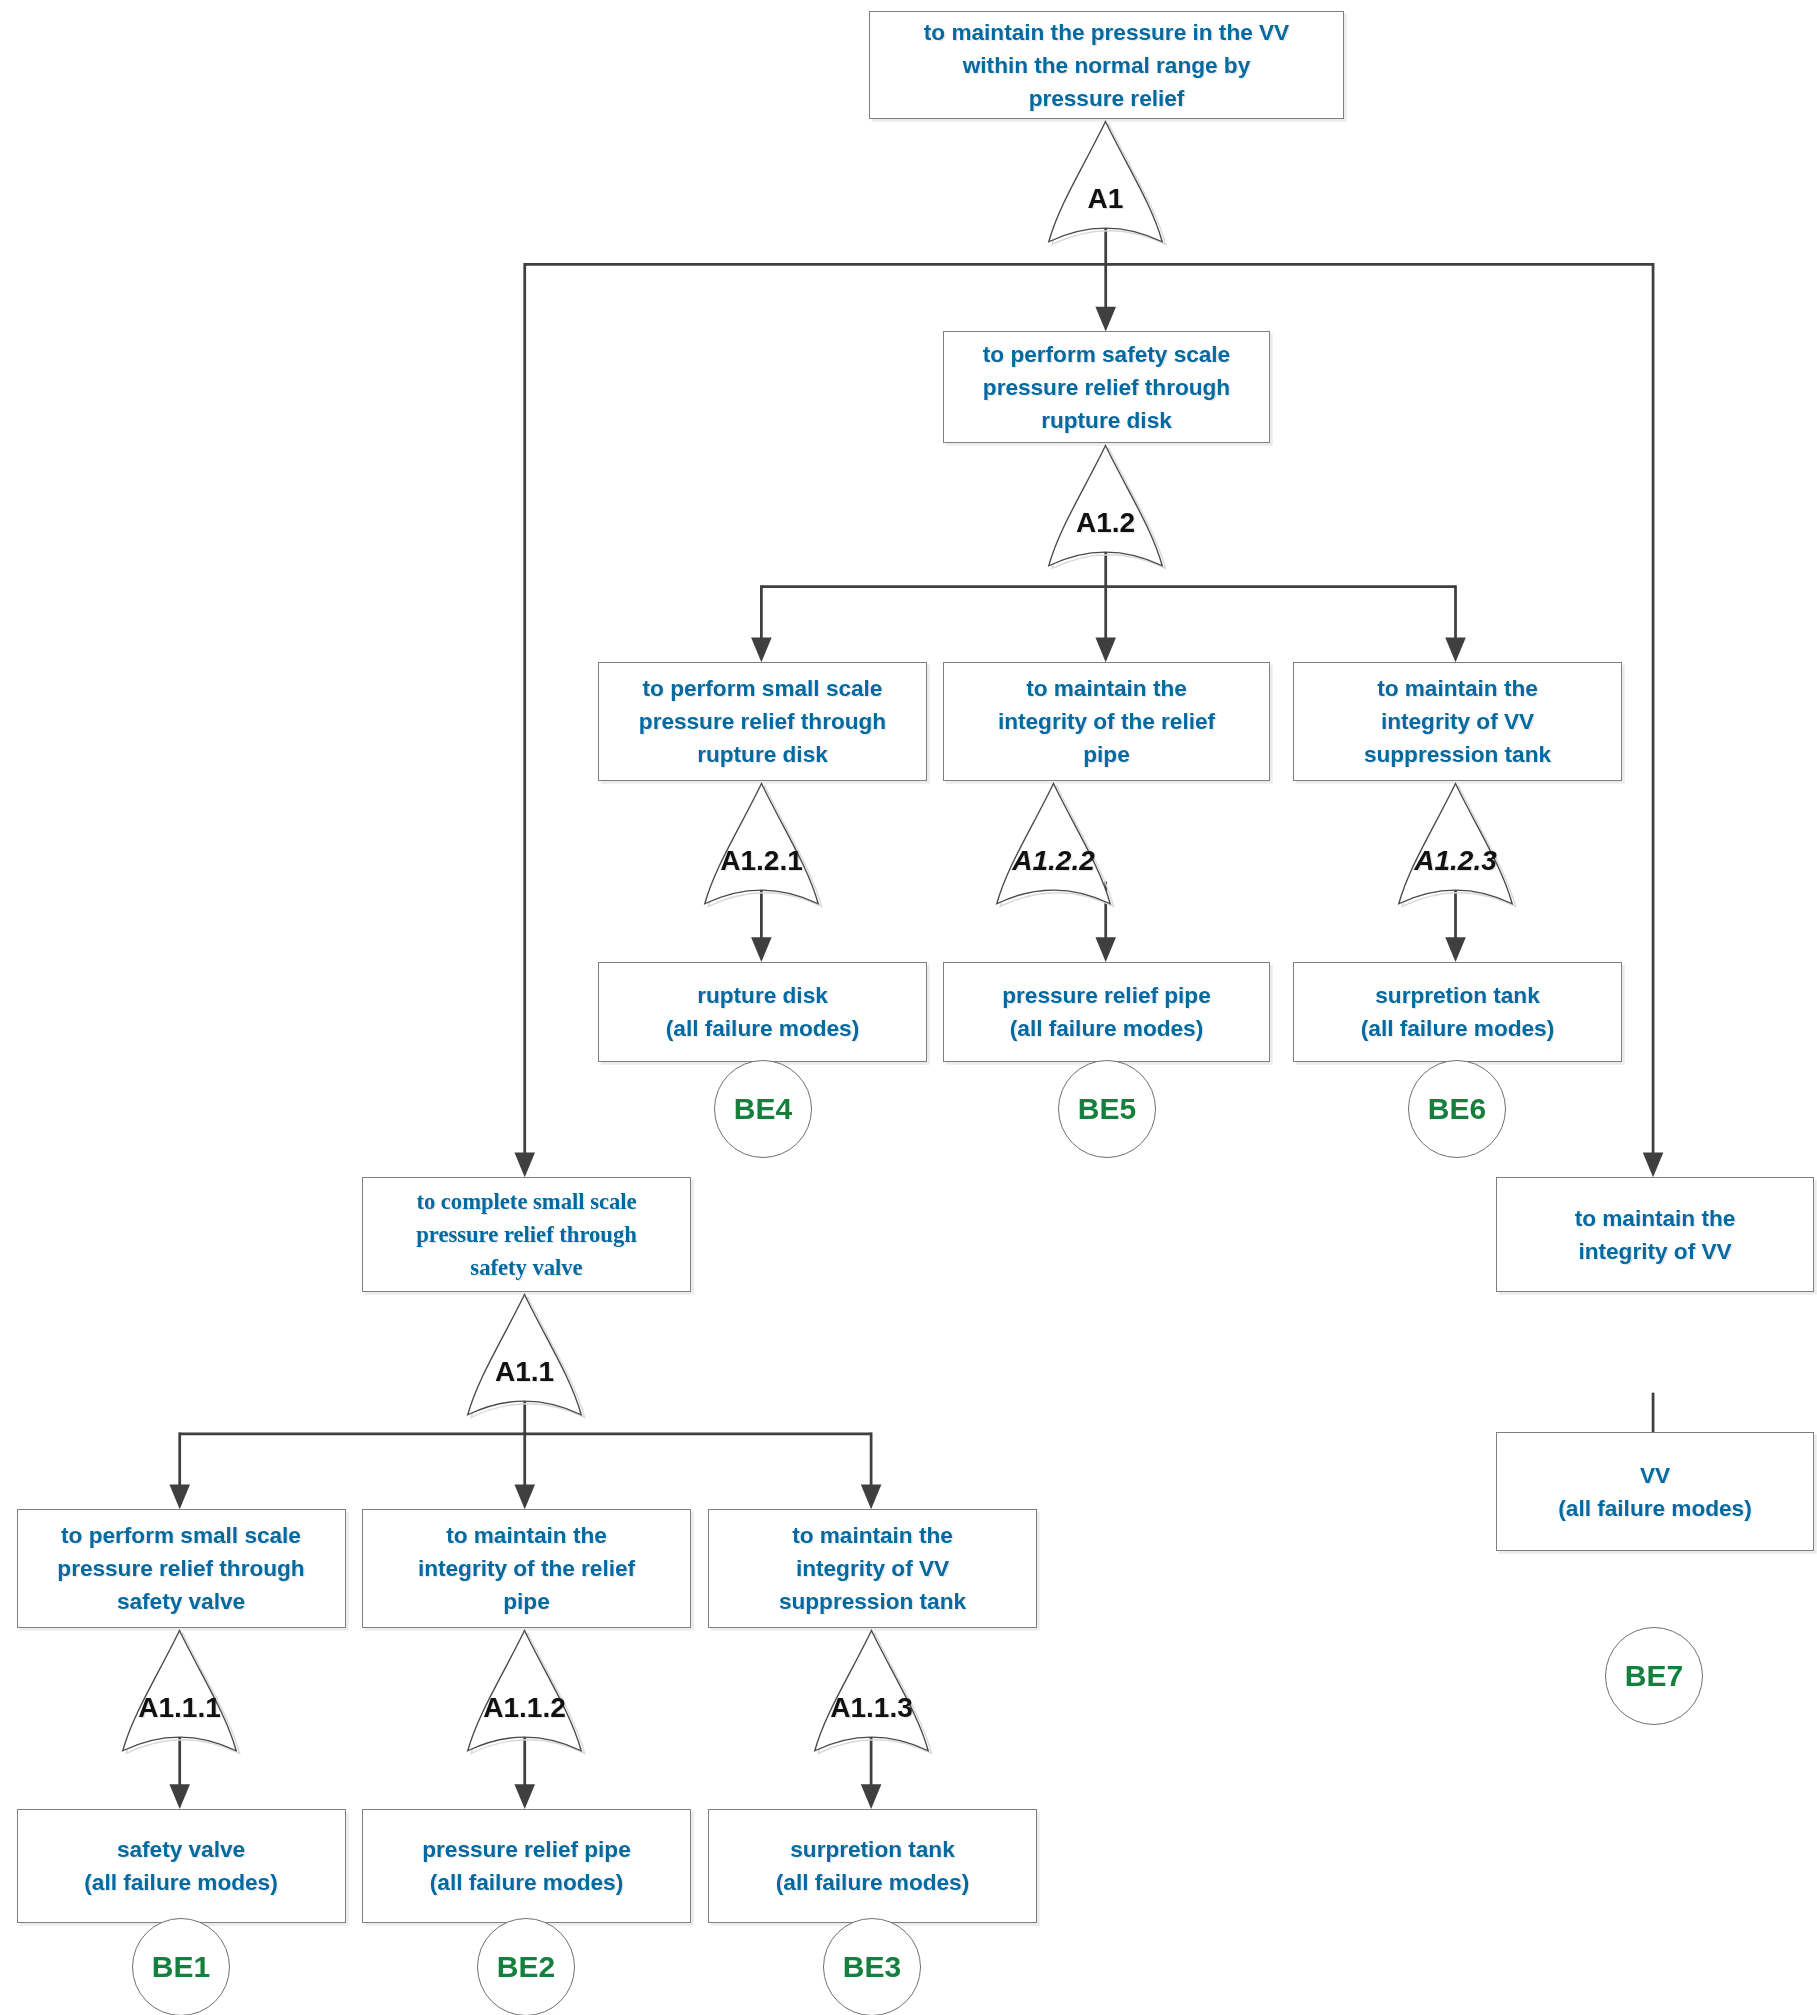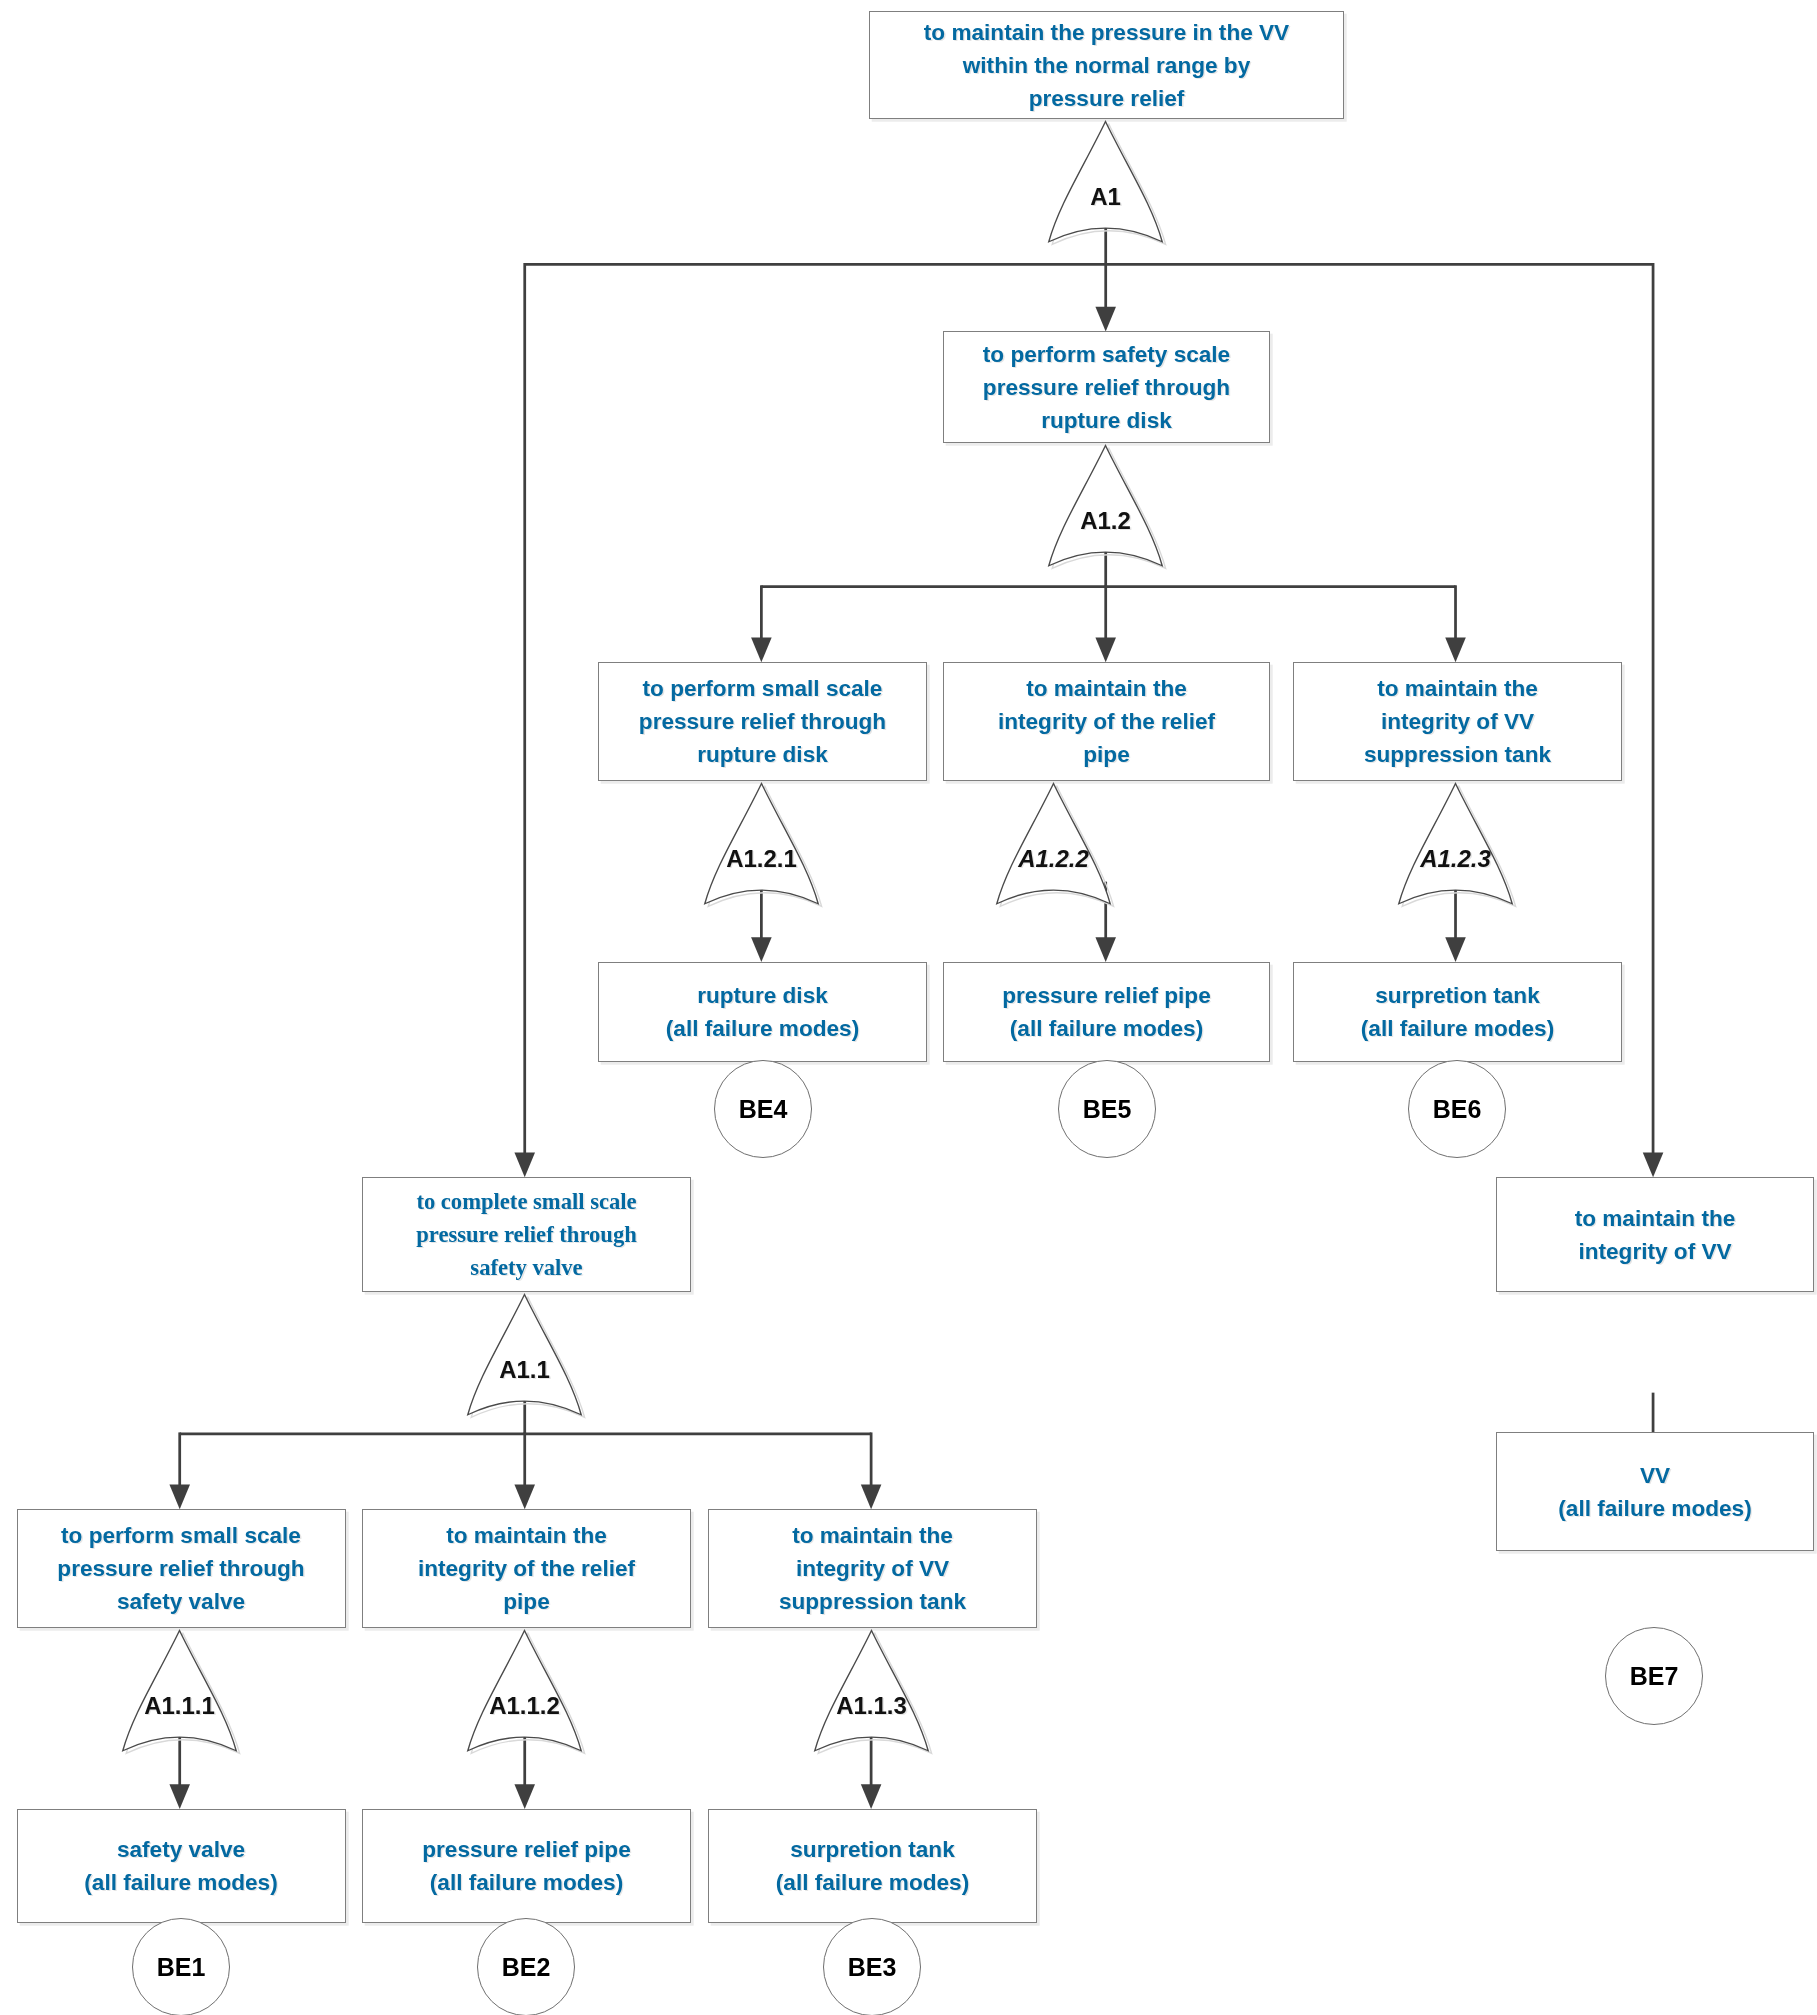--- a/index.html
+++ b/index.html
@@ -10,28 +10,28 @@
     position:absolute;z-index:2;background:#ffffff;border:1.4px solid #7f7f7f;
     display:flex;flex-direction:column;align-items:center;justify-content:center;
     text-align:center;font-weight:bold;color:#0369a1;font-size:22.6px;line-height:33px;
     box-shadow:2.7px 2.7px 0 rgba(150,150,150,0.18);
     text-shadow:1.4px 1.4px 0 rgba(0,0,0,0.10);
   }
   .gate{position:absolute;z-index:2;width:123px;height:134px;}
   .gate svg{position:absolute;left:0;top:0;}
   .gate-label{
     position:absolute;left:0;right:0;top:66px;text-align:center;
-    font-weight:bold;font-size:24px;color:#111111;z-index:3;
+    font-weight:bold;font-size:28px;color:#111111;z-index:3;
     text-shadow:1.4px 1.4px 0 rgba(0,0,0,0.10);
   }
   .be-circle{
     position:absolute;z-index:2;width:96px;height:96px;border-radius:50%;
     border:1.4px solid #6f6f6f;background:#ffffff;
     display:flex;align-items:center;justify-content:center;
-    font-weight:bold;font-size:25px;color:#000000;
+    font-weight:bold;font-size:30px;color:#15803d;
   }
 </style>
 </head>
 <body>
 
 <div id="canvas">
 
   <svg id="connectors" width="1817" height="2015" viewBox="0 0 2649 2937">
     <g stroke="#3f3f3f" stroke-width="4" fill="none">
 

